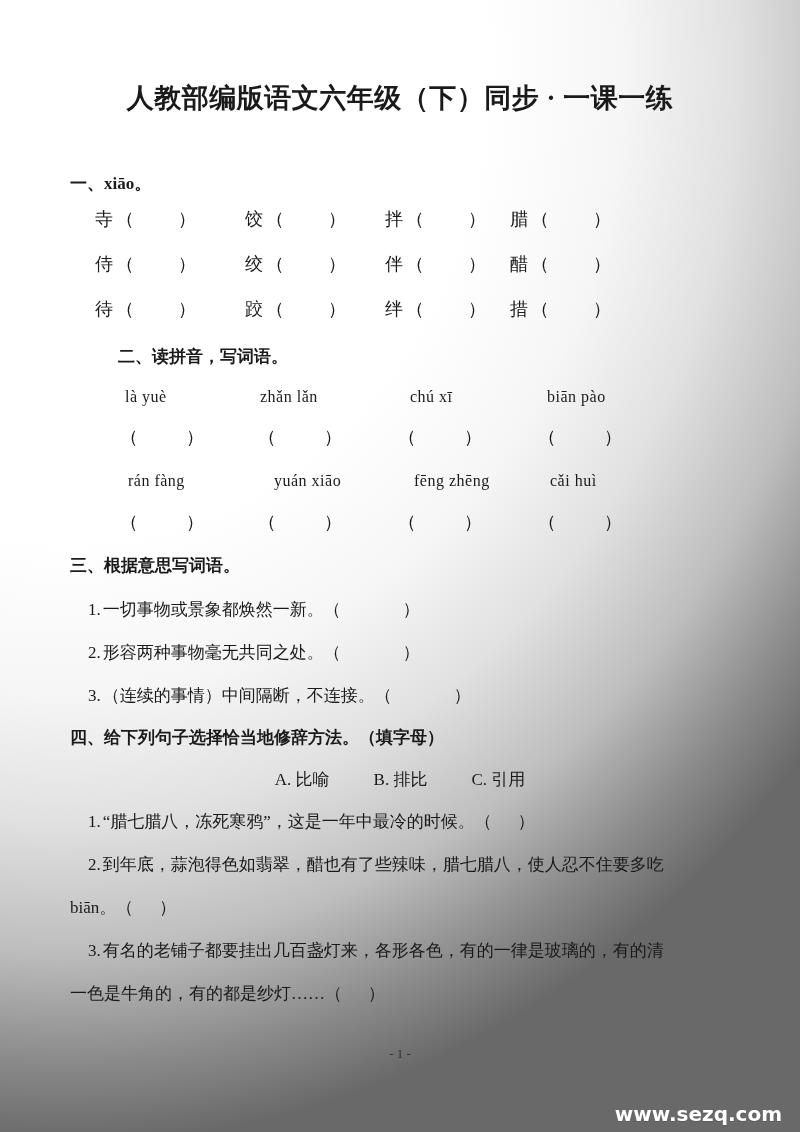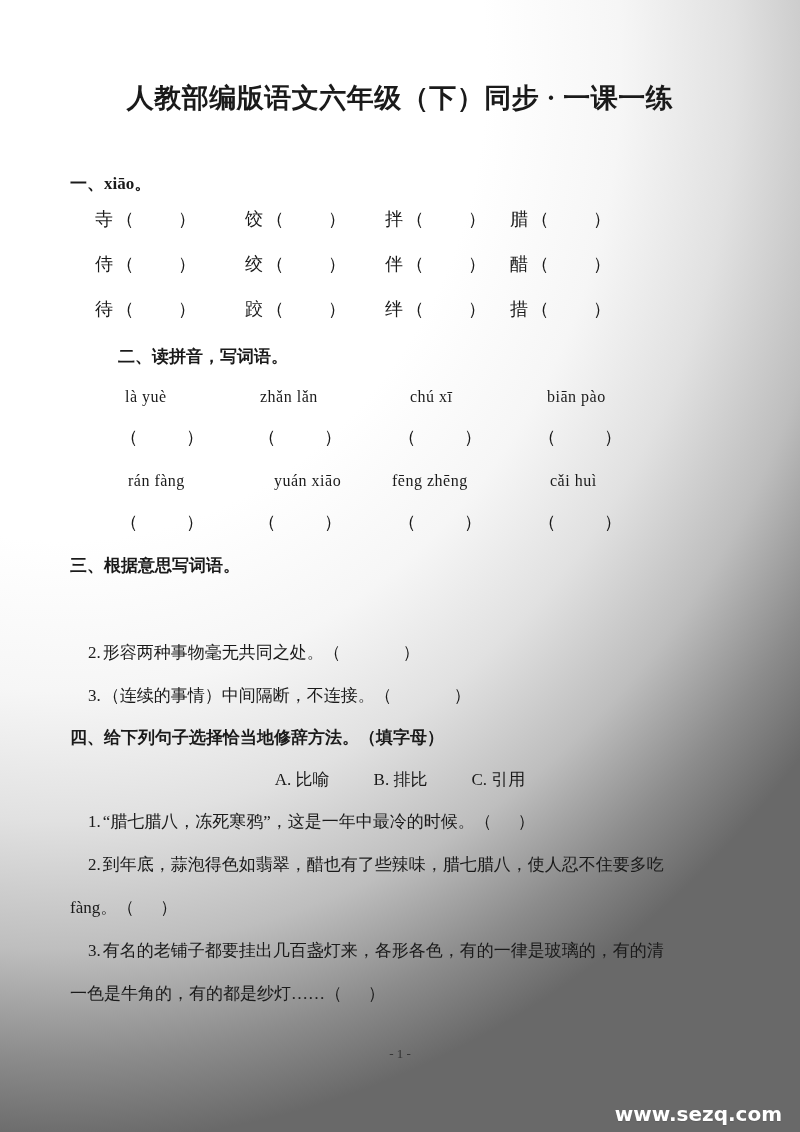--- a/index.html
+++ b/index.html
@@ -218,32 +218,35 @@
   <div class="brow" style="top:425px;">
     <div class="br" style="left:10px;"><span>（</span><span class="par-close">）</span></div>
     <div class="br" style="left:148px;"><span>（</span><span class="par-close">）</span></div>
     <div class="br" style="left:288px;"><span>（</span><span class="par-close">）</span></div>
     <div class="br" style="left:428px;"><span>（</span><span class="par-close">）</span></div>
   </div>
 
   <div class="pyrow" style="top:472px;">
     <div class="py" style="left:18px;">rán fàng</div>
     <div class="py" style="left:164px;">yuán xiāo</div>
-    <div class="py" style="left:282px;">fēng zhēng</div>
+    <div class="py" style="left:304px;">fēng zhēng</div>
     <div class="py" style="left:440px;">cǎi huì</div>
   </div>
   <div class="brow" style="top:510px;">
     <div class="br" style="left:10px;"><span>（</span><span class="par-close">）</span></div>
     <div class="br" style="left:148px;"><span>（</span><span class="par-close">）</span></div>
     <div class="br" style="left:288px;"><span>（</span><span class="par-close">）</span></div>
     <div class="br" style="left:428px;"><span>（</span><span class="par-close">）</span></div>
   </div>
 
   <div class="sec-head" style="top:554px;">三、根据意思写词语。</div>
 
+  <div class="qline blank-md" style="top:598px;">
+    <span class="qnum">1.</span><span>一切事物或景象都焕然一新。（</span><span class="par-close">）</span>
+  </div>
   <div class="qline blank-md" style="top:641px;">
     <span class="qnum">2.</span><span>形容两种事物毫无共同之处。（</span><span class="par-close">）</span>
   </div>
   <div class="qline blank-md" style="top:684px;">
     <span class="qnum">3.</span><span>（连续的事情）中间隔断，不连接。（</span><span class="par-close">）</span>
   </div>
 
   <div class="sec-head" style="top:726px;">四、给下列句子选择恰当地修辞方法。（填字母）</div>
 
   <div class="choices" style="top:768px;">
@@ -251,21 +254,21 @@
   </div>
 
   <div class="qline blank-sm" style="top:810px;">
     <span class="qnum">1.</span><span>“腊七腊八，冻死寒鸦”，这是一年中最冷的时候。（</span><span class="par-close">）</span>
   </div>
 
   <div class="qline" style="top:853px;">
     <span class="qnum">2.</span><span>到年底，蒜泡得色如翡翠，醋也有了些辣味，腊七腊八，使人忍不住要多吃</span>
   </div>
   <div class="qline cont blank-sm" style="top:896px;">
-    <span>fàng。（</span><span class="par-close">）</span>
+    <span>biān。（</span><span class="par-close">）</span>
   </div>
 
   <div class="qline" style="top:939px;">
     <span class="qnum">3.</span><span>有名的老铺子都要挂出几百盏灯来，各形各色，有的一律是玻璃的，有的清</span>
   </div>
   <div class="qline cont blank-sm" style="top:982px;">
     <span>一色是牛角的，有的都是纱灯……（</span><span class="par-close">）</span>
   </div>
 
   <div class="page-num">- 1 -</div>

